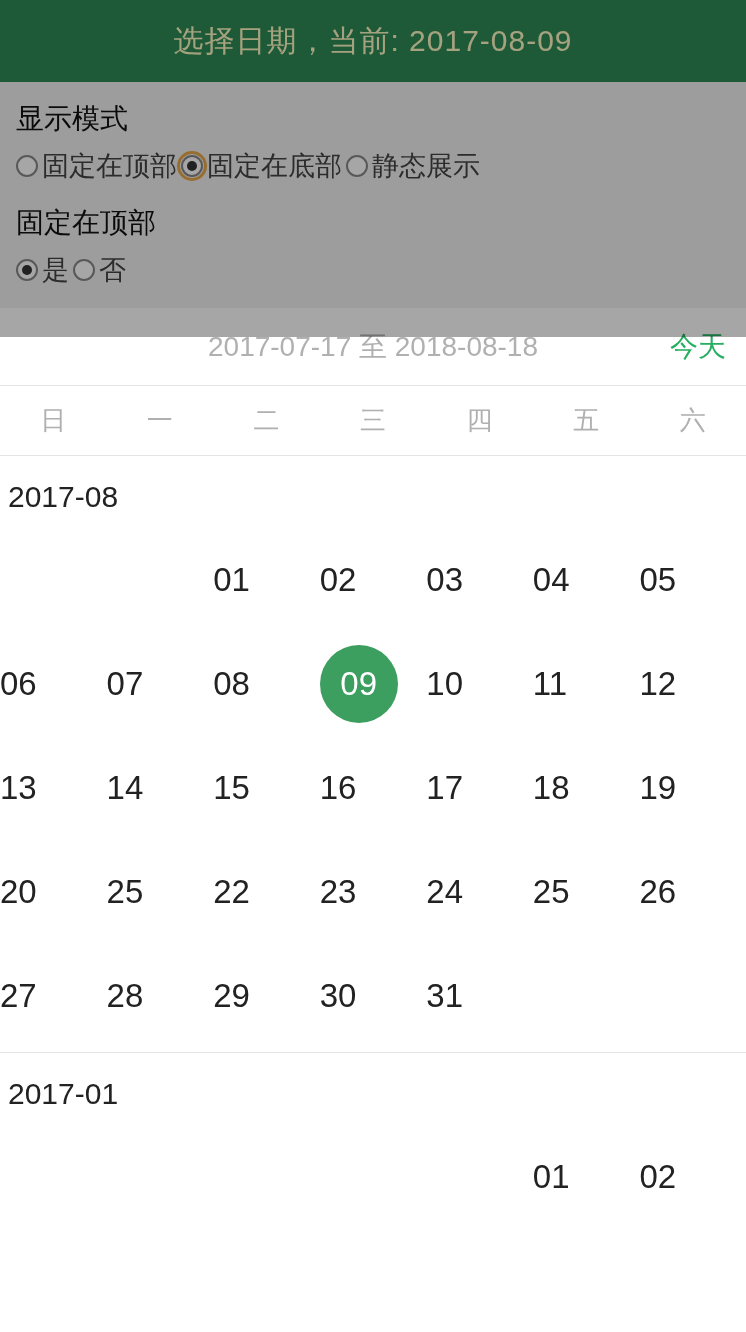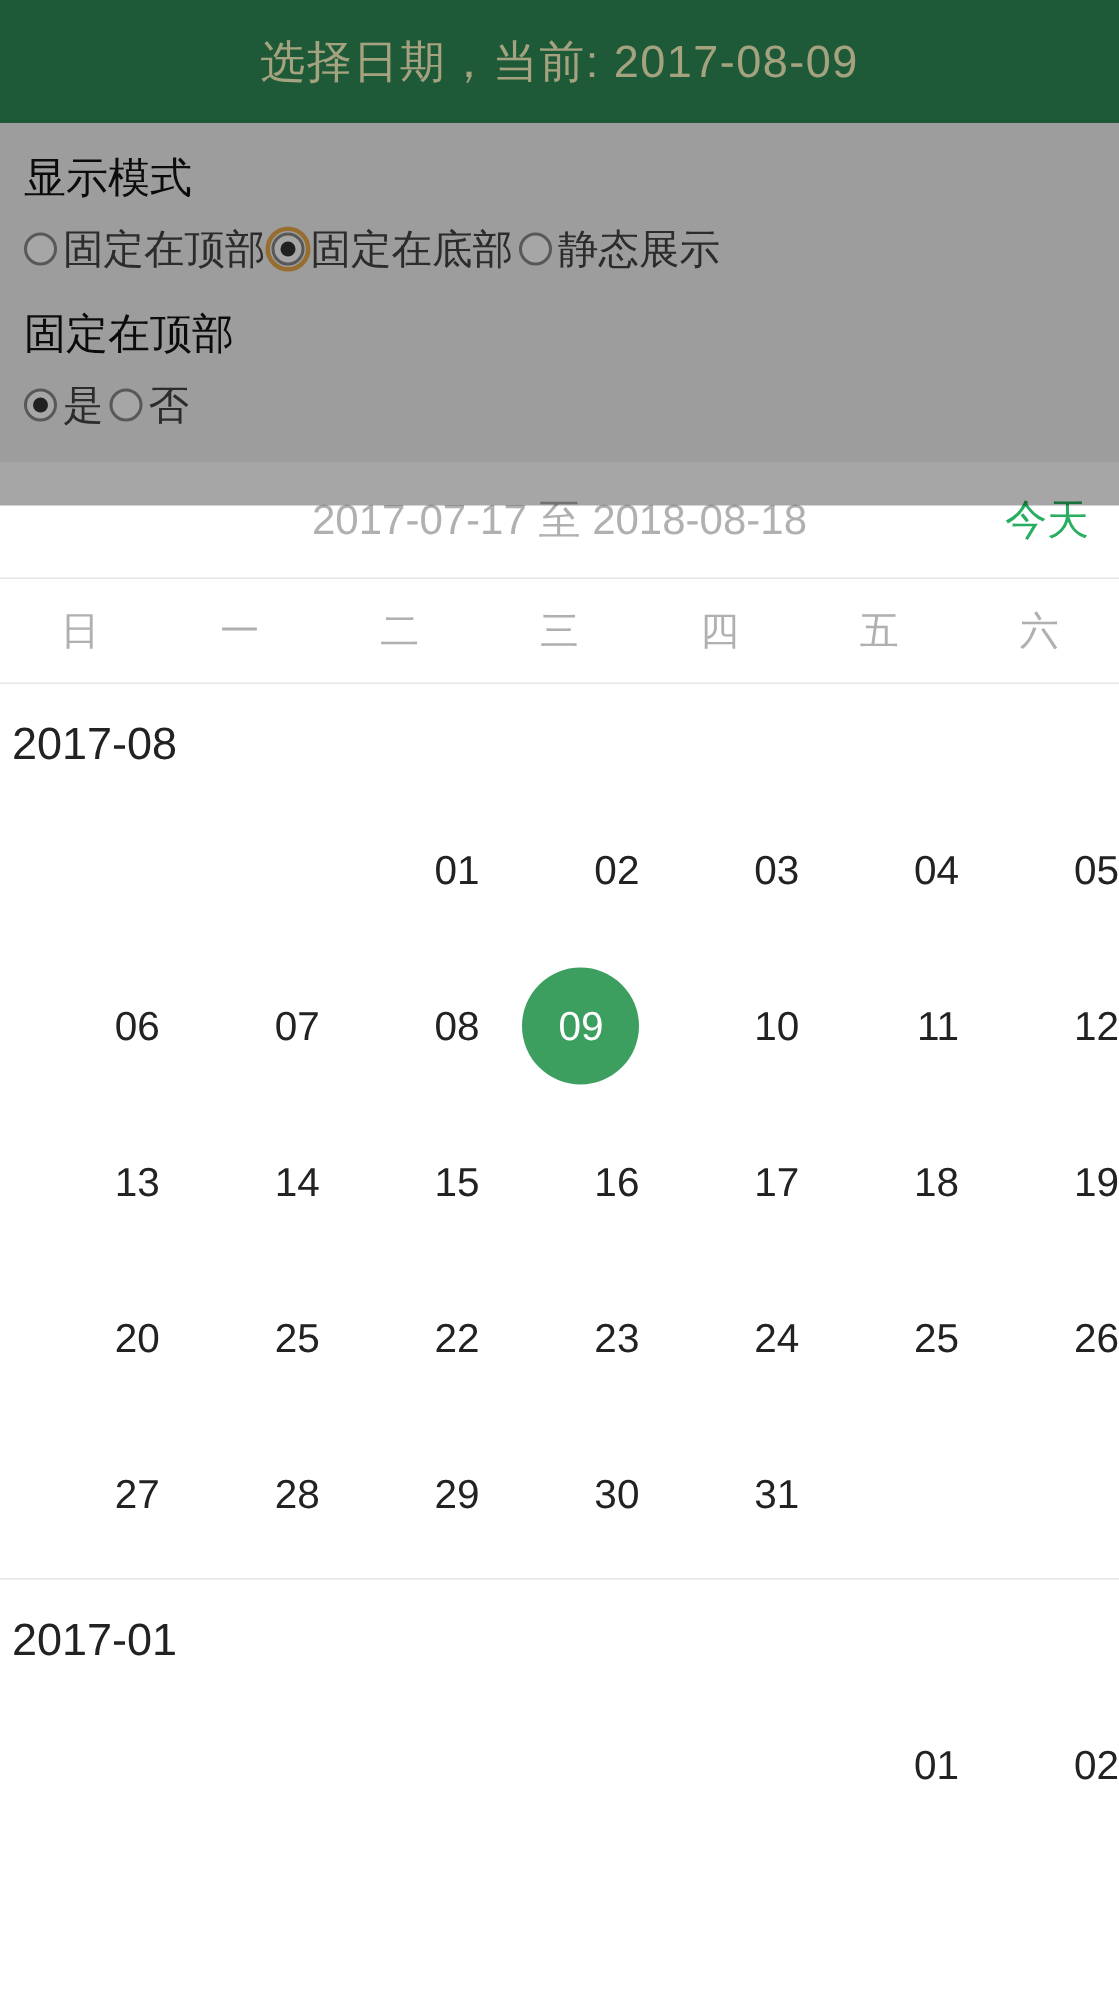--- a/index.html
+++ b/index.html
@@ -132,22 +132,22 @@
     }
     .calendar-grid {
       display: grid;
       grid-template-columns: repeat(7, 1fr);
       padding: 4px 0;
     }
     .day-cell {
       height: 104px;
       display: flex;
       align-items: center;
-      justify-content: flex-end;
-      font-size: 27px;
+      justify-content: flex-start;
+      font-size: 33px;
       color: #222;
       cursor: pointer;
       position: relative;
     }
     .day-cell.empty {
       cursor: default;
     }
     .day-cell.selected .day-num {
       width: 78px;
       height: 78px;

